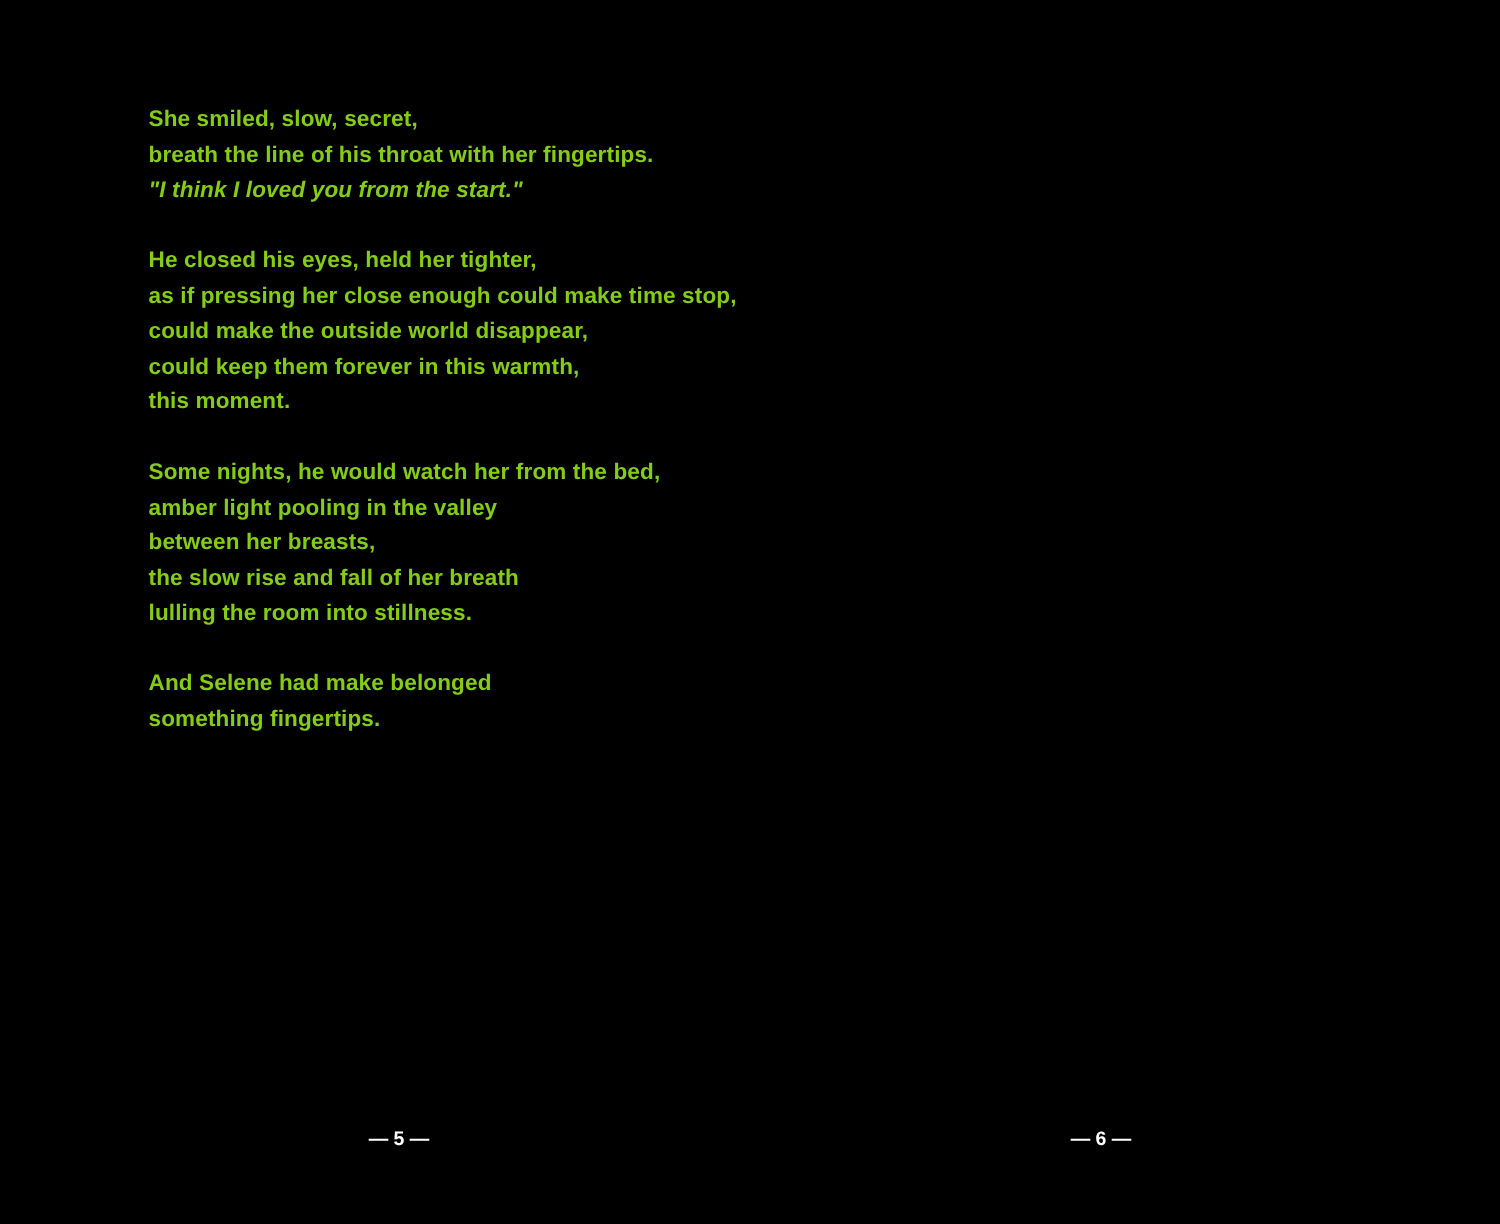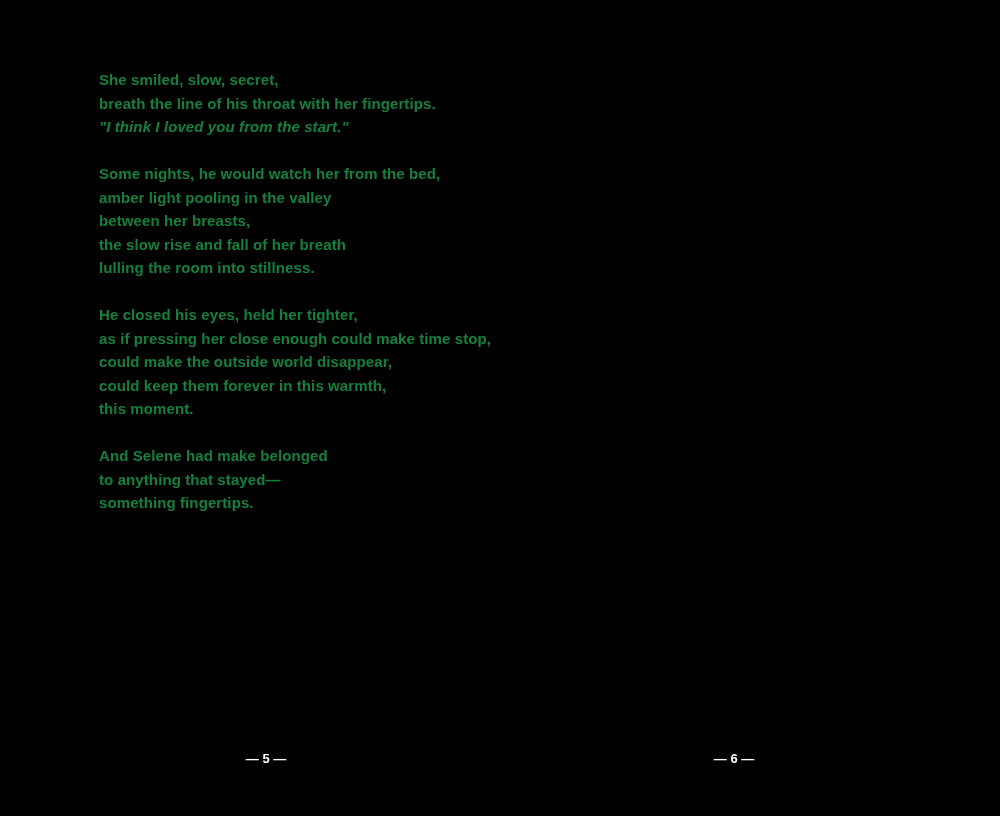--- a/index.html
+++ b/index.html
@@ -23,21 +23,21 @@
     top: 0;
     width: 500px;
     height: 816px;
   }
   .page-left  { left: 0; }
   .page-right { left: 500px; }
   .poem {
     position: absolute;
     left: 99px;
     top: 68px;
-    color: #15803d;
+    color: #84cc16;
     font-size: 15px;
     font-weight: bold;
     letter-spacing: 0.1px;
   }
   .stanza {
     margin-bottom: 23.5px;
   }
   .line {
     line-height: 23.5px;
     white-space: pre;
@@ -64,36 +64,35 @@
 <div class="spread">
 
   <div class="page page-left">
     <div class="poem">
         <div class="stanza">
           <div class="line">She smiled, slow, secret,</div>
           <div class="line">breath the line of his throat with her fingertips.</div>
           <div class="line italic">"I think I loved you from the start."</div>
         </div>
         <div class="stanza">
+          <div class="line">He closed his eyes, held her tighter,</div>
+          <div class="line">as if pressing her close enough could make time stop,</div>
+          <div class="line">could make the outside world disappear,</div>
+          <div class="line">could keep them forever in this warmth,</div>
+          <div class="line">this moment.</div>
+        </div>
+        <div class="stanza">
           <div class="line">Some nights, he would watch her from the bed,</div>
           <div class="line">amber light pooling in the valley</div>
           <div class="line">between her breasts,</div>
           <div class="line">the slow rise and fall of her breath</div>
           <div class="line">lulling the room into stillness.</div>
         </div>
         <div class="stanza">
-          <div class="line">He closed his eyes, held her tighter,</div>
-          <div class="line">as if pressing her close enough could make time stop,</div>
-          <div class="line">could make the outside world disappear,</div>
-          <div class="line">could keep them forever in this warmth,</div>
-          <div class="line">this moment.</div>
-        </div>
-        <div class="stanza">
           <div class="line">And Selene had make belonged</div>
-          <div class="line">to anything that stayed—</div>
           <div class="line">something fingertips.</div>
         </div>
       </div>
     <div class="folio folio-left">— 5 —</div>
   </div>
 
   <div class="page page-right">
     <div class="folio folio-right">— 6 —</div>
   </div>
 

